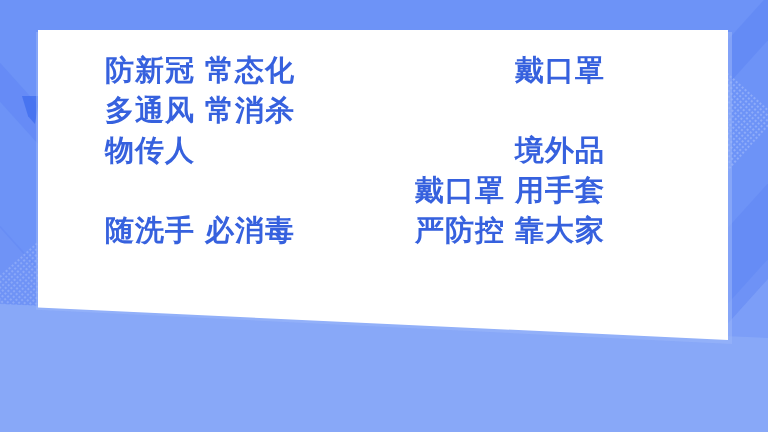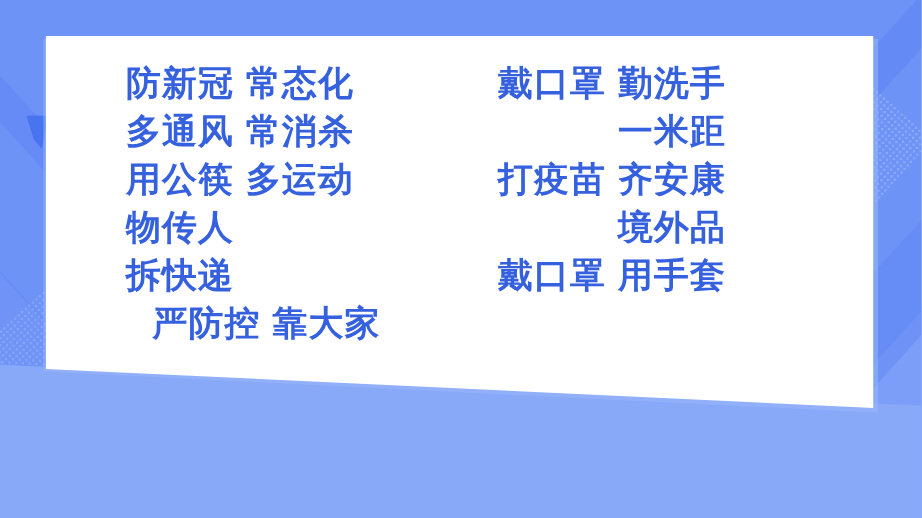--- a/index.html
+++ b/index.html
@@ -186,65 +186,56 @@
 
   <div class="verse-grid">
 
     <div class="verse-row">
       <div class="verse-col col-left">
         <span class="seg">防新冠</span>
         <span class="seg">常态化</span>
       </div>
       <div class="verse-col col-right">
         <span class="seg">戴口罩</span>
-        <span class="seg">勤洗手</span>
       </div>
     </div>
 
     <div class="verse-row">
       <div class="verse-col col-left">
         <span class="seg">多通风</span>
         <span class="seg">常消杀</span>
       </div>
       <div class="verse-col col-right">
-        <span class="seg">一米距</span>
-      </div>
-    </div>
-
-    <div class="verse-row">
-      <div class="verse-col col-left">
-        <span class="seg">用公筷</span>
-        <span class="seg">多运动</span>
-      </div>
-      <div class="verse-col col-right">
-        <span class="seg">打疫苗</span>
-        <span class="seg">齐安康</span>
-      </div>
-    </div>
+      </div>
+    </div>
+
 
     <div class="verse-row">
       <div class="verse-col col-left">
         <span class="seg">物传人</span>
       </div>
       <div class="verse-col col-right">
         <span class="seg">境外品</span>
       </div>
     </div>
 
     <div class="verse-row">
       <div class="verse-col col-left">
-        <span class="seg">拆快递</span>
       </div>
       <div class="verse-col col-right">
         <span class="seg">戴口罩</span>
         <span class="seg">用手套</span>
       </div>
     </div>
 
     <div class="verse-row">
+      <div class="verse-col col-left">
+        <span class="seg">随洗手</span>
+        <span class="seg">必消毒</span>
+      </div>
       <div class="verse-col col-right">
         <span class="seg">严防控</span>
         <span class="seg">靠大家</span>
       </div>
     </div>
 
   </div>
 </div>
 
 </body></html>

